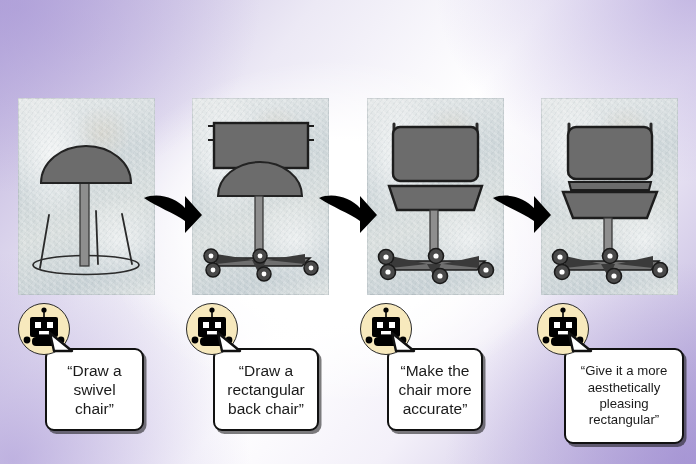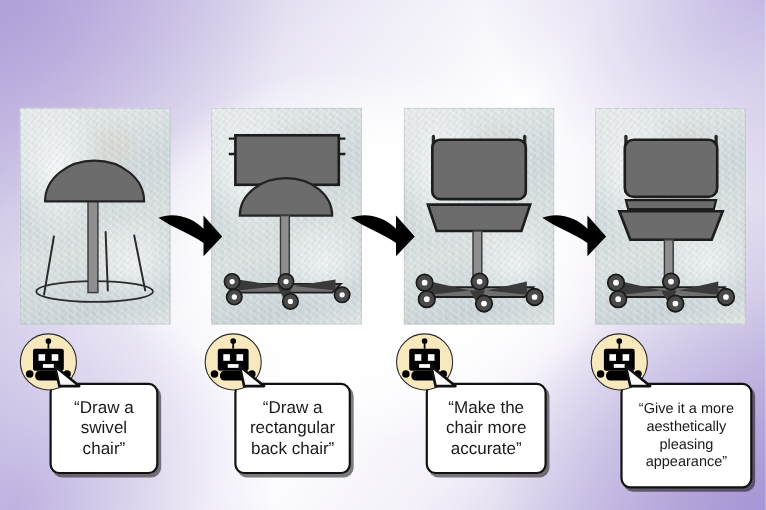--- a/index.html
+++ b/index.html
@@ -80,21 +80,21 @@
     display:flex;align-items:center;justify-content:center;
     text-align:center;
     color:#1a1a1a;
     line-height:1.24;
     padding:5px 6px;
     box-sizing:border-box;
   }
   .bubble .txt{display:block;width:100%;}
   #pg1 .bubble{left:27px;top:45px;width:99px;height:83px;font-size:15.5px;}
   #pg2 .bubble{left:27px;top:45px;width:106px;height:83px;font-size:15.5px;}
-  #pg3 .bubble{left:27px;top:45px;width:110px;height:83px;font-size:15.5px;}
+  #pg3 .bubble{left:27px;top:45px;width:96px;height:83px;font-size:15.5px;}
   #pg4 .bubble{left:27px;top:45px;width:120px;height:96px;font-size:13.2px;}
 
   
   .tail{position:absolute;left:30px;top:28px;width:26px;height:26px;z-index:8;}
 </style>
 </head>
 <body>
 
 <div id="stage">
 
@@ -299,21 +299,21 @@
         <rect x="20" y="27" width="10" height="3.4" fill="#fff"></rect>
         <rect x="13" y="33" width="24" height="9" rx="4" fill="#000"></rect>
         <circle cx="8" cy="36" r="3.4" fill="#000"></circle>
         <circle cx="42" cy="36" r="3.4" fill="#000"></circle>
       </svg>
     </div>
   </div>
 
   <div class="promptgroup" id="pg4">
     <div class="bubble">
-      <span class="txt">“Give it a more aesthetically pleasing appearance”</span>
+      <span class="txt">“Give it a more aesthetically pleasing rectangular”</span>
     </div>
     <svg class="tail" viewBox="0 0 26 26">
       <path d="M2 2 L24 20 L6 20 Z" fill="#ffffff" stroke="#111111" stroke-width="2.4" stroke-linejoin="round"></path>
     </svg>
     <div class="robot">
       <svg viewBox="0 0 50 50">
         <line x1="25" y1="6" x2="25" y2="13" stroke="#000" stroke-width="1.6"></line>
         <circle cx="25" cy="6" r="2.6" fill="#000"></circle>
         <rect x="11" y="13" width="28" height="20" rx="2" fill="#000"></rect>
         <rect x="16" y="18" width="6" height="6" fill="#fff"></rect>

